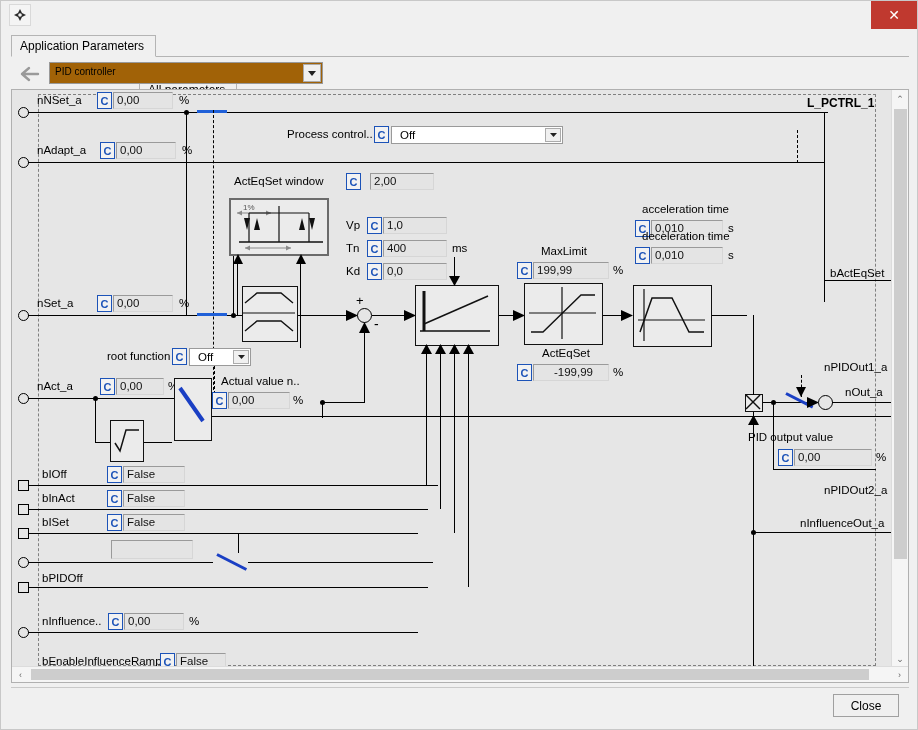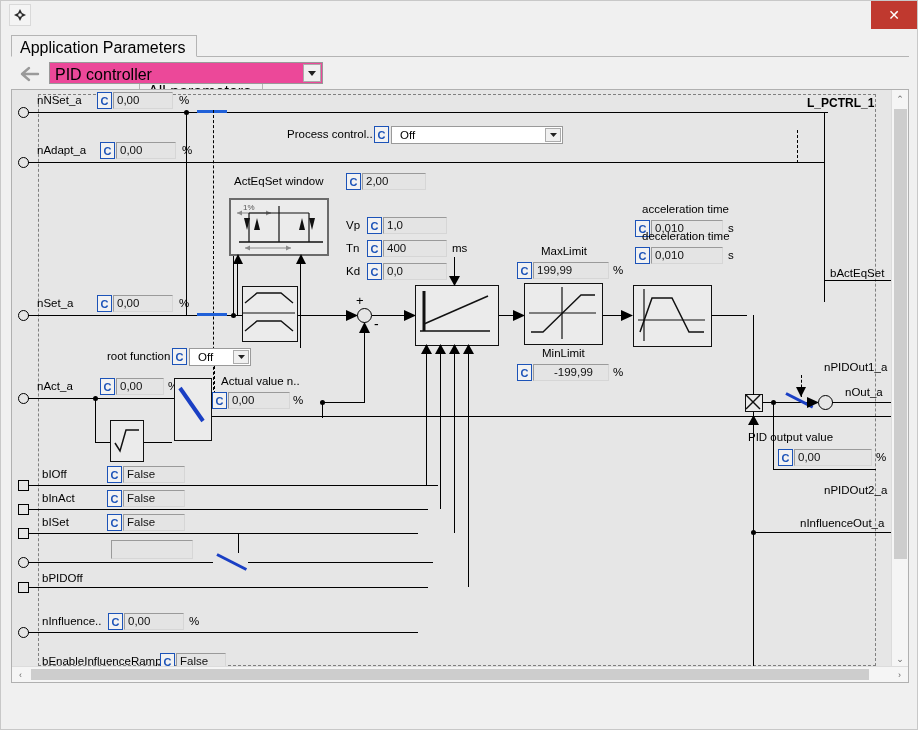--- a/index.html
+++ b/index.html
@@ -34,38 +34,38 @@
     position:absolute;right:0;top:0;width:46px;height:28px;
     background:#c0392f;color:#fff;font-size:14px;
     display:flex;align-items:center;justify-content:center;
     cursor:pointer;
   }
   
   .tabstrip{position:absolute;left:10px;top:34px;width:898px;height:22px;}
   .tab{
     position:absolute;top:0;height:22px;
     background:#f0f0f0;border:1px solid #b4b4b4;border-bottom:none;
-    box-sizing:border-box;padding:3px 11px 0 8px;font-size:16px;
+    box-sizing:border-box;padding:3px 11px 0 8px;font-size:12px;
     cursor:pointer;
   }
   .tab.active{background:#f0f0f0;border-bottom:1px solid #f0f0f0;z-index:3;}
   .tab1{left:0;}
   .tab2{left:128px;margin-top:44px;}
   .tabline{
     position:absolute;left:10px;top:55px;width:898px;height:1px;background:#b4b4b4;
   }
   
   .backarrow{
     position:absolute;left:16px;top:62px;width:26px;height:22px;
     display:flex;align-items:center;justify-content:center;cursor:pointer;
   }
   .combo{
     position:absolute;left:48px;top:61px;width:274px;height:22px;
-    background:#ec4899;border:1px solid #999;box-sizing:border-box;
-    font-size:16px;padding:3px 4px 0 5px;cursor:pointer;
+    background:#a16207;border:1px solid #999;box-sizing:border-box;
+    font-size:10px;padding:3px 4px 0 5px;cursor:pointer;
   }
   .combo .arrowbox{
     position:absolute;right:1px;top:1px;width:18px;height:18px;
     background:#f0f0f0;border:1px solid #ababab;box-sizing:border-box;
     display:flex;align-items:center;justify-content:center;
   }
   
   .diagram-frame{
     position:absolute;left:10px;top:88px;width:898px;height:594px;
     background:#e6e6e6;border:1px solid #b0b0b0;box-sizing:border-box;
@@ -302,21 +302,21 @@
         <span>Off</span>
         <span class="ab">
           <svg width="7" height="4" viewBox="0 0 7 4">
               <polygon points="0,0 7,0 3.5,4" fill="#222"></polygon>
             </svg>
         </span>
       </div>
 
       <div class="lbl" style="left:222px;top:85px;">ActEqSet window</div>
       <div class="cbadge" style="left:334px;top:83px;">C</div>
-      <div class="fld" style="left:350px;top:83px;width:64px;">2,00</div>
+      <div class="fld" style="left:358px;top:83px;width:64px;">2,00</div>
       <div class="blockbox" style="left:217px;top:108px;width:100px;height:58px;">
         <svg width="96" height="54" viewBox="0 0 96 54">
           <text x="12" y="10" font-size="8" fill="#555" font-family="Liberation Sans, sans-serif">1%</text>
           <line x1="6" y1="13" x2="40" y2="13" stroke="#8a8a8a" stroke-width="1.2"></line>
           <polygon points="6,13 11,10.5 11,15.5" fill="#8a8a8a"></polygon>
           <polygon points="40,13 35,10.5 35,15.5" fill="#8a8a8a"></polygon>
           <line x1="18" y1="13" x2="18" y2="42" stroke="#111" stroke-width="1.2"></line>
           <line x1="48" y1="6" x2="48" y2="42" stroke="#111" stroke-width="1.2"></line>
           <line x1="78" y1="13" x2="78" y2="42" stroke="#111" stroke-width="1.2"></line>
           <line x1="8" y1="42" x2="92" y2="42" stroke="#111" stroke-width="1.4"></line>
@@ -417,21 +417,21 @@
       <div class="cbadge" style="left:505px;top:172px;">C</div>
       <div class="fld" style="left:521px;top:172px;width:76px;">199,99</div>
       <div class="lbl" style="left:601px;top:174px;">%</div>
       <div class="fnbox" style="left:512px;top:193px;width:79px;height:62px;">
         <svg width="75" height="58" viewBox="0 0 75 58">
           <line x1="4" y1="29" x2="71" y2="29" stroke="#111" stroke-width="1.2"></line>
           <line x1="37" y1="3" x2="37" y2="55" stroke="#111" stroke-width="1.2"></line>
           <path d="M6 48 L18 48 L56 11 L70 11" stroke="#111" stroke-width="1.4" fill="none"></path>
         </svg>
       </div>
-      <div class="lbl" style="left:530px;top:257px;">MinLimit</div>
+      <div class="lbl" style="left:530px;top:257px;">ActEqSet</div>
       <div class="cbadge" style="left:505px;top:274px;">C</div>
       <div class="fld" style="left:521px;top:274px;width:76px;padding-left:20px;">-199,99</div>
       <div class="lbl" style="left:601px;top:276px;">%</div>
 
       <div class="hline" style="left:591px;top:225px;width:28px;"></div>
       <svg style="position:absolute;left:609px;top:220px;" width="12" height="11">
           <polygon points="12,5.5 0,0 0,11" fill="#000"></polygon>
         </svg>
 
       <div class="lbl" style="left:630px;top:113px;">acceleration time</div>
@@ -549,14 +549,17 @@
       <div class="btn down">⌄</div>
     </div>
 
     <div class="hscroll">
       <div class="btn left">‹</div>
       <div class="thumb"></div>
       <div class="btn right">›</div>
     </div>
   </div>
 
+  <div class="bottombar">
+    <div class="close-btn">Close</div>
+  </div>
 
 </div>
 
 </body></html>

